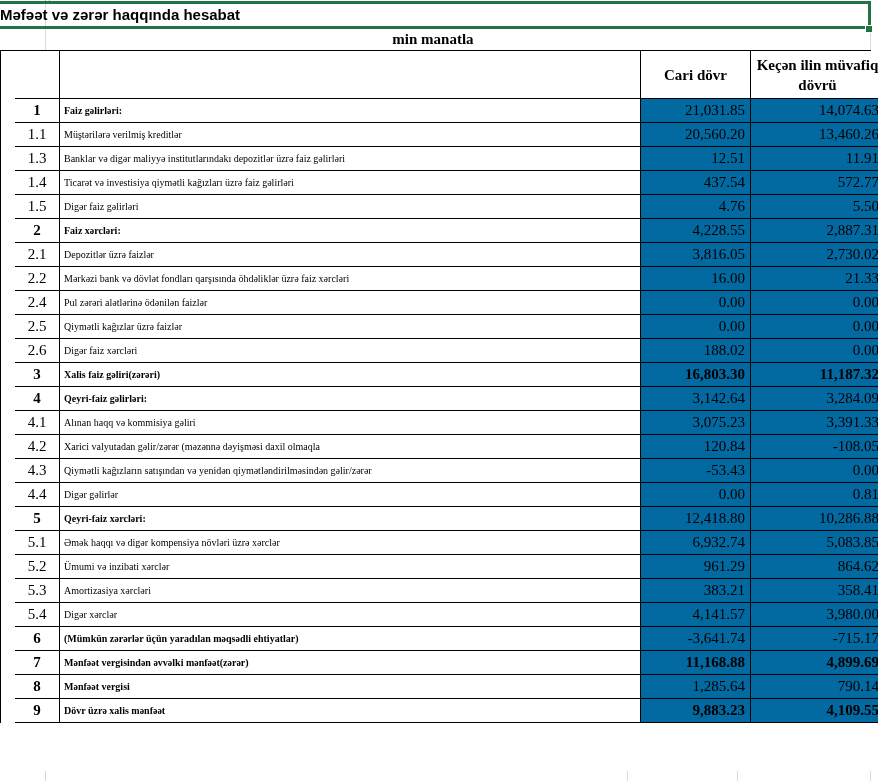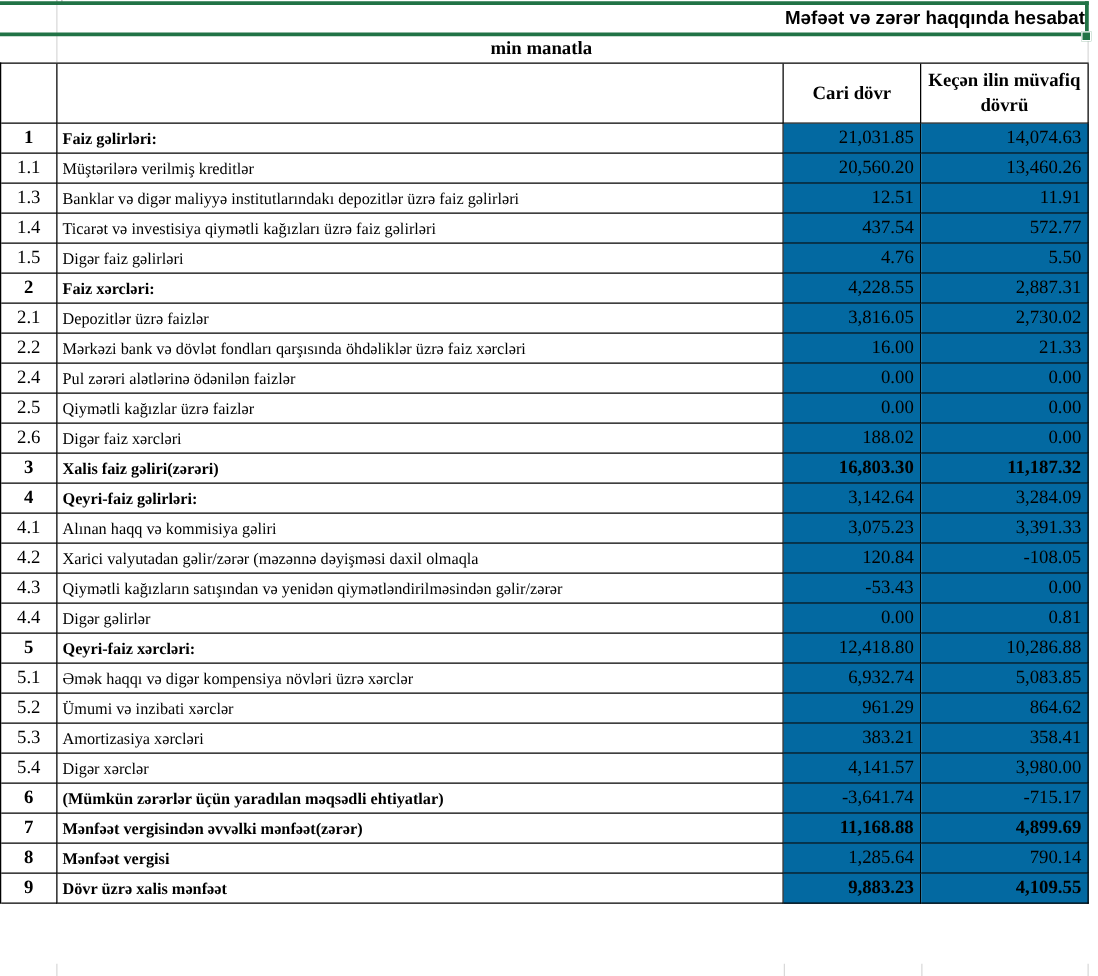--- a/index.html
+++ b/index.html
@@ -15,48 +15,48 @@
 
   
   .sel-top    { position:absolute; left:0; top:1px;  width:871px; height:3px; background:#217346; z-index:3; }
   .sel-bottom { position:absolute; left:0; top:26px; width:871px; height:3px; background:#217346; z-index:3; }
   .sel-right  { position:absolute; left:868px; top:1px; width:3px; height:28px; background:#217346; z-index:3; }
   .fill-handle{ position:absolute; left:865px; top:25px; width:8px; height:8px; background:#217346;
                 border:1px solid #fff; z-index:4; }
 
   .title-text {
     position:absolute; left:0; top:4px; width:868px; height:22px;
-    text-align:right; line-height:22px; font-weight:bold; font-size:15px;
+    text-align:left; line-height:22px; font-weight:bold; font-size:15px;
     font-family:"Liberation Sans","DejaVu Sans",sans-serif; z-index:2;
   }
   
   .vgrid { position:absolute; width:1px; background:#d9d9d9; z-index:1; }
   .vg-a  { left:45px;  top:4px;  height:46px; }
   .vg-r  { left:870px; top:29px; height:21px; }
 
   .unit-row {
     position:absolute; left:0; top:29px; width:866px; height:21px;
     text-align:center; line-height:21px; font-weight:bold; font-size:15px; z-index:2;
   }
 
   .table {
     position:absolute; left:0; top:50px; width:871px;
-    border-top:1px solid #000; border-left:1px solid #000; background:#fff; z-index:2;
+    border-top:1px solid #000; border-left:1px solid #000; background:#fff; z-index:2;padding-left:14px;
   }
   .thead, .trow { display:grid; grid-template-columns:45px 581px 110px 134px; }
   .thead { height:48px; }
   .trow  { height:24px; }
   .c {
     border-right:1px solid #000; border-bottom:1px solid #000;
     display:flex; align-items:center; overflow:hidden; white-space:nowrap;
   }
   .hcell { justify-content:center; text-align:center; font-weight:bold; font-size:15px;
            line-height:20px; white-space:normal; padding:0 4px; }
   .num { justify-content:center; font-size:15px; }
-  .lbl { justify-content:flex-start; padding-left:4px; font-size:13px; }
+  .lbl { justify-content:flex-start; padding-left:4px; font-size:10px; }
   .val { justify-content:flex-end; padding-right:5px; font-size:15px; background:#0369a1; }
   .b   { font-weight:bold; }
 
   
   .bstub { position:absolute; top:771px; height:10px; width:1px; background:#d9d9d9; }
   .bs1 { left:45px; } .bs2 { left:627px; } .bs3 { left:737px; } .bs4 { left:870px; }
 </style>
 </head>
 <body>
 

